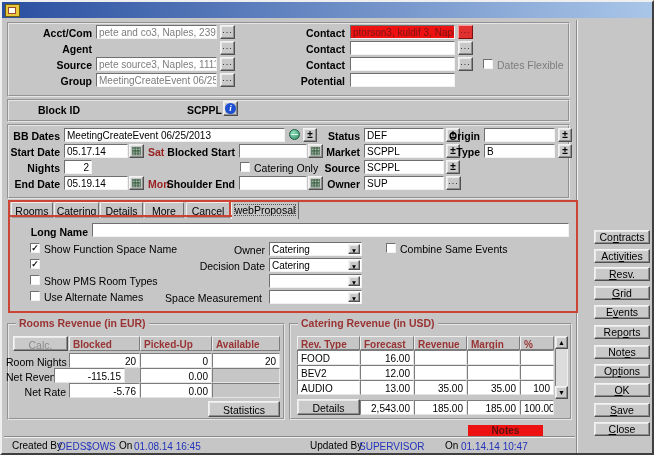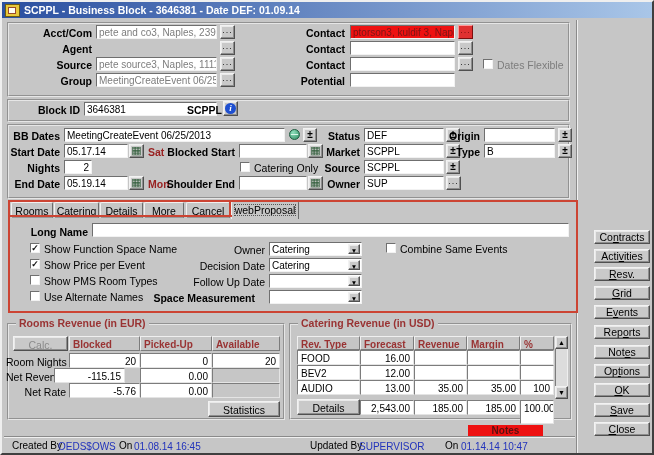--- a/index.html
+++ b/index.html
@@ -66,21 +66,20 @@
     line-height:11px;text-align:center;}
   u{text-decoration:underline;}
 </style>
 </head>
 <body>
 
 <div class="window">
 
   <div class="w titlebar">
     <span class="appicon"></span>
-    <span>SCPPL - Business Block - 3646381 - Date DEF: 01.09.14</span>
   </div>
 
   <div class="w grp" style="left:5px;top:20px;width:563px;height:75px"></div>
 
   <div class="w lbl" style="left:6px;top:25px;width:84px">Acct/Com</div>
   <div class="w fld dis" style="left:94px;top:23px;width:121px">pete and co3, Naples, 2394301212</div>
   <div class="w btn ell" style="left:218px;top:23px;width:15px;height:14px">...</div>
 
   <div class="w lbl" style="left:6px;top:41px;width:84px">Agent</div>
   <div class="w btn ell" style="left:218px;top:39px;width:15px;height:14px">...</div>
@@ -106,21 +105,20 @@
   <div class="w btn ell" style="left:456px;top:55px;width:15px;height:14px">...</div>
 
   <div class="w lbl" style="left:260px;top:73px;width:83px">Potential</div>
   <div class="w fld" style="left:348px;top:71px;width:105px"></div>
 
   <div class="w chk" style="left:481px;top:57px"><span>✓</span></div>
   <div class="w plain dis" style="left:495px;top:57px">Dates Flexible</div>
 
   <div class="w grp" style="left:5px;top:97px;width:563px;height:23px"></div>
   <div class="w lbl" style="left:6px;top:102px;width:72px">Block ID</div>
-  <div class="w fld" style="left:82px;top:100px;width:133px">3646381</div>
   <div class="w lbl" style="left:185px;top:102px;width:32px;text-align:left">SCPPL</div>
   <div class="w btn" style="left:221px;top:99px;width:15px;height:15px">
     <span class="infodot" style="display:block">i</span>
   </div>
 
   <div class="w grp" style="left:5px;top:122px;width:563px;height:75px"></div>
 
   <div class="w lbl" style="left:6px;top:128px;width:52px">BB Dates</div>
   <div class="w fld" style="left:62px;top:126px;width:221px">MeetingCreateEvent 06/25/2013</div>
   <div class="w globe" style="left:287px;top:127px"></div>
@@ -180,33 +178,31 @@
   <div class="w tab" style="left:142px;width:40px">More</div>
   <div class="w tab" style="left:184px;width:44px">Cancel</div>
   <div class="w tab active" style="left:229px;width:68px">webProposal</div>
 
   <div class="w lbl" style="left:6px;top:224px;width:80px">Long Name</div>
   <div class="w fld" style="left:90px;top:221px;width:477px"></div>
 
   <div class="w chk on" style="left:28px;top:241px"><span>✓</span></div>
   <div class="w plain" style="left:42px;top:241px">Show Function Space Name</div>
   <div class="w chk on" style="left:28px;top:257px"><span>✓</span></div>
-  <div class="w plain" style="left:42px;top:257px">Show Price per Event</div>
   <div class="w chk" style="left:28px;top:273px"><span>✓</span></div>
   <div class="w plain" style="left:42px;top:273px">Show PMS Room Types</div>
   <div class="w chk" style="left:28px;top:289px"><span>✓</span></div>
   <div class="w plain" style="left:42px;top:289px">Use Alternate Names</div>
 
   <div class="w lbl" style="left:145px;top:242px;width:118px;font-weight:normal">Owner</div>
   <div class="w fld cmb" style="left:267px;top:240px;width:93px"><span>Catering</span><span class="btn arrow w">▼</span></div>
   <div class="w lbl" style="left:145px;top:258px;width:118px;font-weight:normal">Decision Date</div>
   <div class="w fld cmb" style="left:267px;top:256px;width:93px"><span>Catering</span><span class="btn arrow w">▼</span></div>
-  <div class="w lbl" style="left:145px;top:274px;width:118px;font-weight:normal">Follow Up Date</div>
   <div class="w fld cmb" style="left:267px;top:272px;width:93px"><span></span><span class="btn arrow w">▼</span></div>
-  <div class="w lbl" style="left:135px;top:290px;width:118px;font-weight:bold">Space Measurement</div>
+  <div class="w lbl" style="left:142px;top:290px;width:118px;font-weight:normal">Space Measurement</div>
   <div class="w fld cmb" style="left:267px;top:288px;width:93px"><span></span><span class="btn arrow w">▼</span></div>
 
   <div class="w chk" style="left:384px;top:241px"><span>✓</span></div>
   <div class="w plain" style="left:398px;top:241px">Combine Same Events</div>
 
   <div class="w annot" style="left:6px;top:198px;width:570px;height:113px"></div>
   <div class="w annotfill" style="left:6px;top:213px;width:224px;height:2px"></div>
   <div class="w annotfill" style="left:227px;top:198px;width:2px;height:17px"></div>
 
   <div class="w grp" style="left:5px;top:321px;width:278px;height:97px"></div>
@@ -261,21 +257,21 @@
   <div class="w tc" style="left:518px;top:378px;width:34px;height:15px">100</div>
 
   <div class="w scroll" style="left:553px;top:334px;width:13px;height:63px"></div>
   <div class="w btn sarr" style="left:553px;top:334px;width:13px;height:13px">▲</div>
   <div class="w btn sarr" style="left:553px;top:384px;width:13px;height:13px">▼</div>
 
   <div class="w btn" style="left:295px;top:397px;width:63px;height:16px;padding-top:2px">Details</div>
   <div class="w tc" style="left:358px;top:398px;width:54px;height:15px">2,543.00</div>
   <div class="w tc" style="left:412px;top:398px;width:53px;height:15px">185.00</div>
   <div class="w tc" style="left:465px;top:398px;width:53px;height:15px">185.00</div>
-  <div class="w tc" style="left:518px;top:398px;width:34px;height:24px">100.00</div>
+  <div class="w tc" style="left:518px;top:398px;width:34px;height:15px">100.00</div>
 
   <div class="w notesbanner" style="left:466px;top:423px;width:75px;height:11px">Notes</div>
 
   <div class="w vdiv" style="left:574px;top:18px;height:433px"></div>
   <div class="w hdiv" style="left:2px;top:434px;width:571px"></div>
 
   <div class="w btn side" style="top:228px"><span>Co</span><u>n</u><span>tracts</span></div>
   <div class="w btn side" style="top:247px"><span>Acti</span><u>v</u><span>ities</span></div>
   <div class="w btn side" style="top:265px"><span></span><u>R</u><span>esv.</span></div>
   <div class="w btn side" style="top:284px"><span></span><u>G</u><span>rid</span></div>

